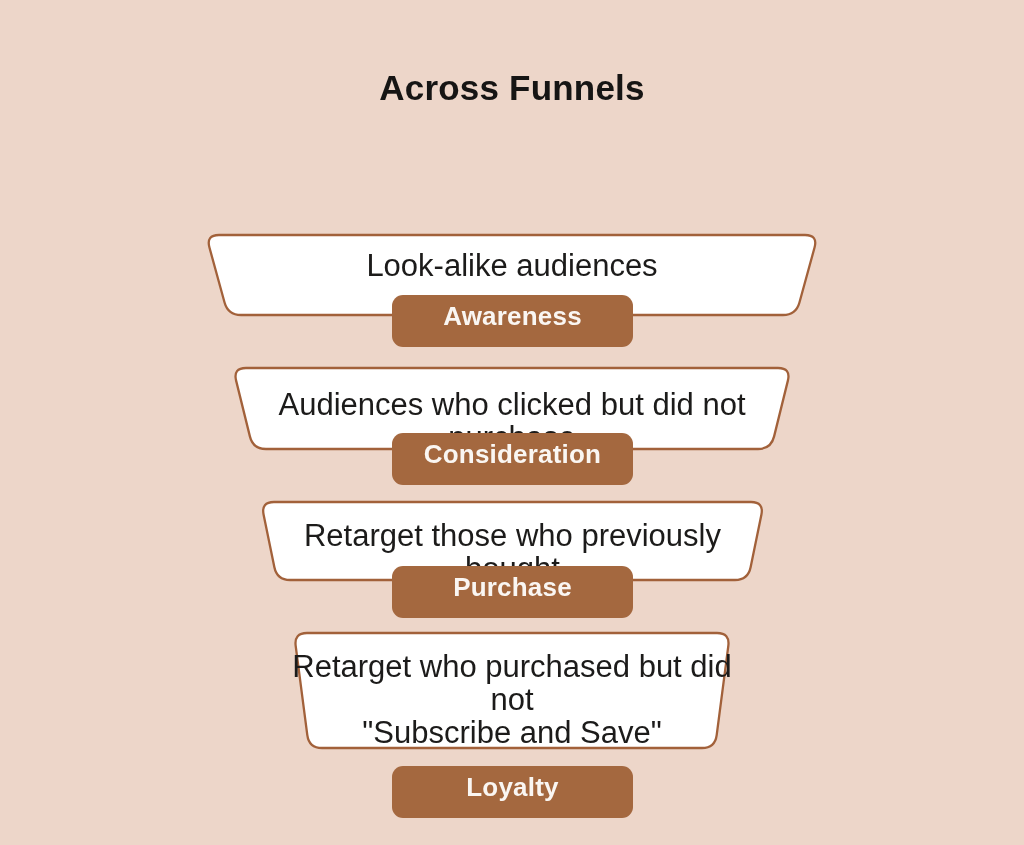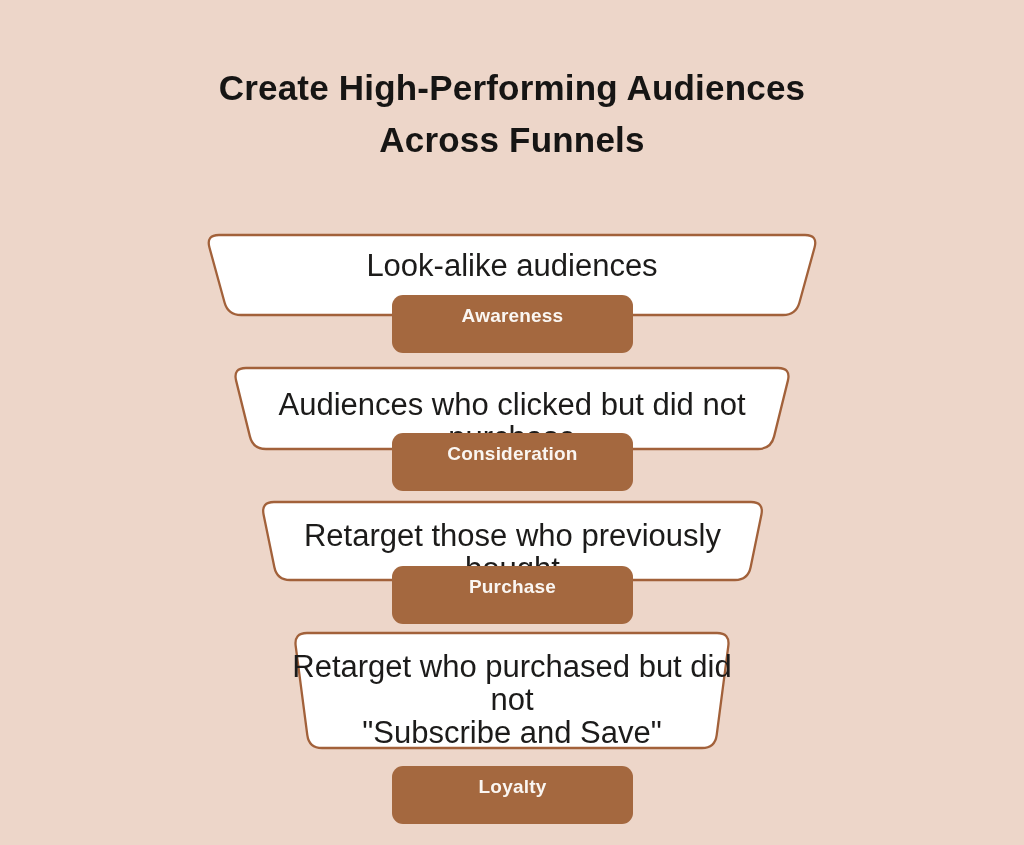--- a/index.html
+++ b/index.html
@@ -35,26 +35,26 @@
     text-align: center;
     font-size: 31px;
     line-height: 33px;
     color: var(--body-text, #1C1B1A);
     white-space: pre-line;
   }
   .badge {
     position: absolute;
     left: 392px;
     width: 241px;
-    height: 58px;
+    height: 52px;
     border-radius: 11px;
     background: var(--badge-fill, #A4683F);
     color: var(--badge-text, #FAF6F2);
     font-weight: bold;
-    font-size: 19px;
+    font-size: 26px;
     line-height: 42px;
     text-align: center;
     letter-spacing: 0.2px;
   }
   
   .s1 svg.trap { left: 203px; top: 232px; }
   .s1 .label   { left: 203px; top: 249px; width: 618px; }
   .s1 .badge   { top: 295px; }
   .s2 svg.trap { left: 230px; top: 365px; }
   .s2 .label   { left: 230px; top: 388px; width: 564px; text-align: center; }
@@ -65,21 +65,20 @@
   .s4 svg.trap { left: 291px; top: 630px; }
   .s4 .label   { left: 291px; top: 650px; width: 442px; text-align: center; }
   .s4 .badge   { top: 730px; margin-top: 36px; }
 </style>
 </head>
 <body>
 
 <div class="page">
 
   <div class="title">
-    <div>Create High-Performing Audiences</div>
     <div>Across Funnels</div>
   </div>
 
   <div class="stage s1">
     <svg class="trap" width="618" height="86">
         <path d="M 16 3 L 602 3 Q 615 3 611.5529657207264 15.534670106449276 L 596.4470342792736 70.46532989355072 Q 593 83 580 83 L 38 83 Q 25 83 21.552965720726448 70.46532989355072 L 6.44703427927355 15.534670106449276 Q 3 3 16 3 Z"></path>
       </svg>
     <div class="label">Look-alike audiences</div>
     <div class="badge">Awareness</div>
   </div>

